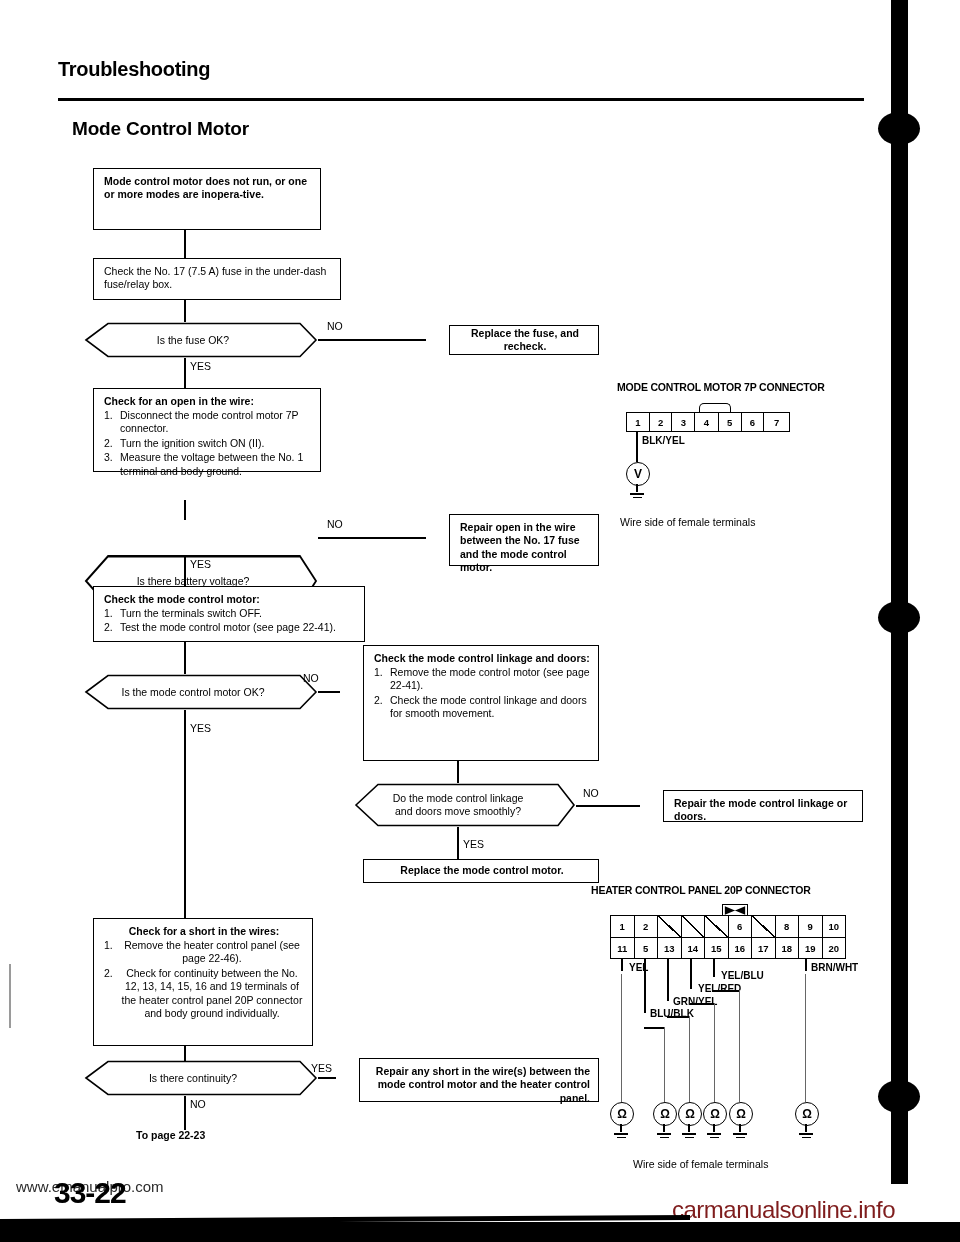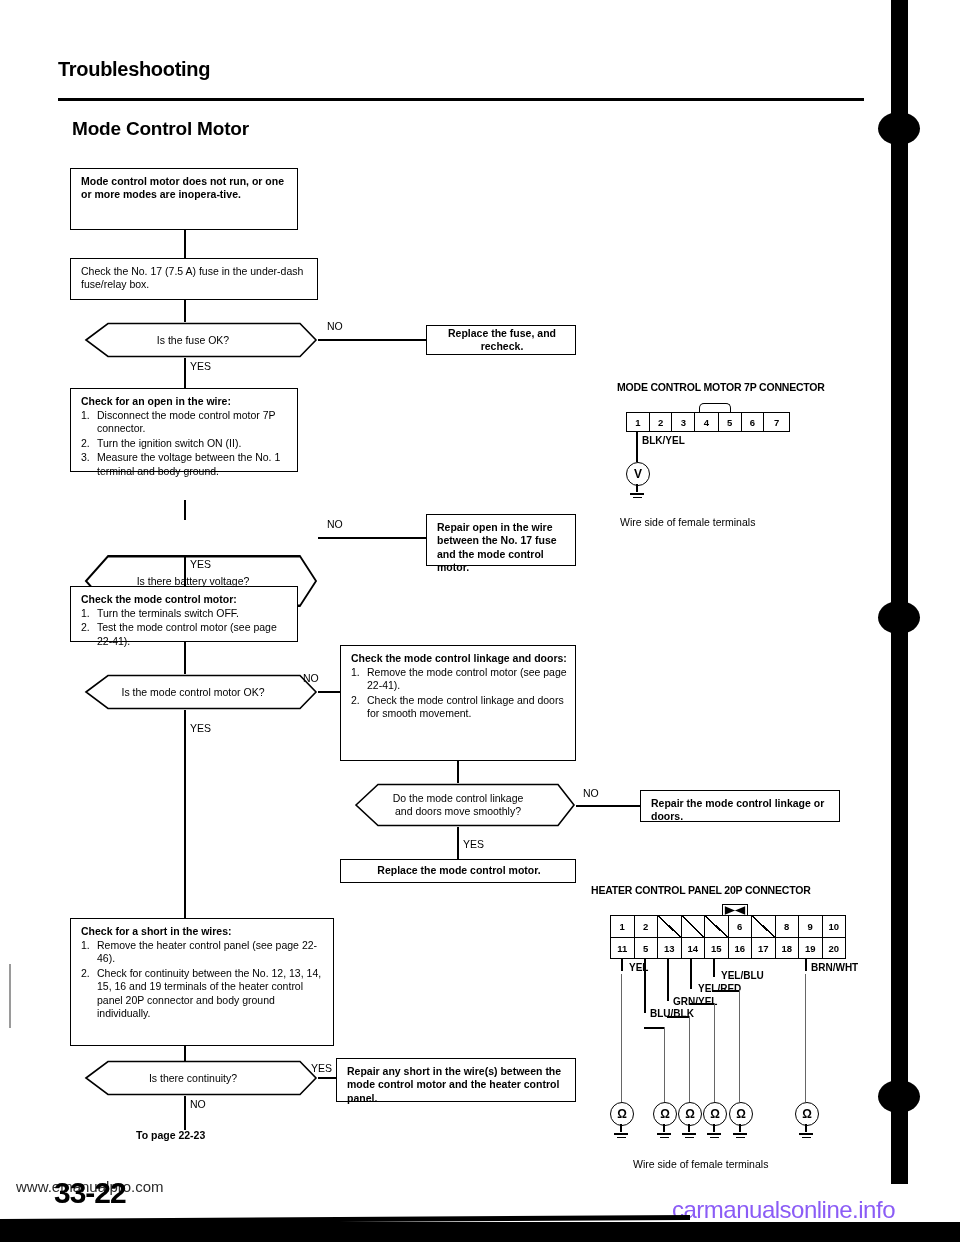--- a/index.html
+++ b/index.html
@@ -10,21 +10,21 @@
 
   
   #page-title{position:absolute;left:58px;top:58px;font-size:20px;font-weight:bold;
     letter-spacing:-.3px;}
   #title-rule{position:absolute;left:58px;top:98px;width:806px;height:3px;background:#000;}
   #section-title{position:absolute;left:72px;top:118px;font-size:19px;font-weight:bold;
     letter-spacing:-.2px;}
 
   
   .box{position:absolute;border:1.6px solid #000;background:#fff;
-       box-sizing:border-box;padding:6px 8px 6px 10px;}
+       box-sizing:border-box;padding:6px 8px 6px 10px;margin-left:23px;}
   .box .ttl{font-weight:bold;font-size:10.5px;line-height:13px;}
   .box .plain{font-size:10.5px;line-height:13.4px;}
   .box.bold .plain{font-weight:bold;}
   .box ol{margin:0;padding:0;list-style:none;font-size:10.5px;line-height:13.4px;}
   .box ol li{position:relative;padding-left:16px;margin-top:1px;}
   .box ol li .num{position:absolute;left:0;top:0;}
 
   .dia{position:absolute;box-sizing:border-box;}
   .dia svg{position:absolute;inset:0;width:100%;height:100%;}
   .dia .txt{position:absolute;inset:0;display:flex;align-items:center;
@@ -75,21 +75,21 @@
   .binding-bulge{position:absolute;right:40px;width:42px;height:33px;background:#000;
     border-radius:50%;}
   #left-tick{position:absolute;left:9px;top:964px;width:2px;height:64px;background:#9a9a9a;}
   #bottom-bar{position:absolute;left:0;bottom:0;width:960px;height:20px;background:#000;}
   #bottom-bar2{position:absolute;left:0;bottom:20px;width:690px;height:5px;background:#000;
     transform:skewY(-.35deg);}
 
   #wm-left{position:absolute;left:16px;top:1178px;font-size:15px;color:#2b2b2b;}
   #page-num{position:absolute;left:54px;top:1176px;font-size:30px;font-weight:bold;
     letter-spacing:-1px;}
-  #wm-right{position:absolute;left:672px;top:1196px;font-size:24px;color:#8b5cf6;
+  #wm-right{position:absolute;left:672px;top:1196px;font-size:24px;color:#7f1d1d;
     letter-spacing:-.5px;}
 </style>
 </head>
 <body>
 
 <div class="page">
 
   <div id="page-title">Troubleshooting</div>
   <div id="title-rule"></div>
   <div id="section-title">Mode Control Motor</div>
@@ -135,21 +135,21 @@
     <div class="txt">Is there battery voltage?</div>
   </div>
   <div class="hline" style="left:318px;top:537px;width:108px;"></div>
   <div class="lbl" style="left:327px;top:518px;">NO</div>
   <div class="box bold" style="left:426px;top:514px;width:150px;height:52px;">
     <div class="plain" style="font-weight:bold;">Repair open in the wire between the No. 17 fuse and the mode control motor.</div>
   </div>
   <div class="vline" style="left:184px;top:556px;height:30px;"></div>
   <div class="lbl" style="left:190px;top:558px;">YES</div>
 
-  <div class="box" style="left:70px;top:586px;width:228px;height:56px;">
+  <div class="box" style="left:70px;top:586px;width:272px;height:56px;">
     <div class="ttl">Check the mode control motor:</div>
     <ol>
       <li><span class="num">1.</span><span>Turn the terminals switch OFF.</span></li>
       <li><span class="num">2.</span><span>Test the mode control motor (see page 22-41).</span></li>
     </ol>
   </div>
   <div class="vline" style="left:184px;top:642px;height:32px;"></div>
 
   <div class="dia" style="left:68px;top:674px;width:250px;height:36px;">
     <svg viewBox="0 0 250 36" preserveAspectRatio="none">
@@ -185,39 +185,39 @@
   <div class="box bold" style="left:640px;top:790px;width:200px;height:32px;">
     <div class="plain" style="font-weight:bold;">Repair the mode control linkage or doors.</div>
   </div>
   <div class="vline" style="left:457px;top:827px;height:32px;"></div>
   <div class="lbl" style="left:463px;top:838px;">YES</div>
 
   <div class="box bold" style="left:340px;top:859px;width:236px;height:24px;display:flex;align-items:center;justify-content:center;">
     <div class="plain" style="font-weight:bold;">Replace the mode control motor.</div>
   </div>
 
-  <div class="box" style="left:70px;top:918px;width:264px;height:128px;">
+  <div class="box" style="left:70px;top:918px;width:220px;height:128px;text-align:center;">
     <div class="ttl">Check for a short in the wires:</div>
     <ol>
       <li><span class="num">1.</span><span>Remove the heater control panel (see page 22-46).</span></li>
       <li><span class="num">2.</span><span>Check for continuity between the No. 12, 13, 14, 15, 16 and 19 terminals of the heater control panel 20P connector and body ground individually.</span></li>
     </ol>
   </div>
   <div class="vline" style="left:184px;top:1046px;height:22px;"></div>
 
   <div class="dia" style="left:68px;top:1060px;width:250px;height:36px;">
     <svg viewBox="0 0 250 36" preserveAspectRatio="none">
       <polygon points="18,18 40,1.5 232,1.5 248,18 232,34.5 40,34.5" fill="#fff" stroke="#000" stroke-width="1.6"></polygon>
     </svg>
     <div class="txt">Is there continuity?</div>
   </div>
   <div class="hline" style="left:318px;top:1077px;width:18px;"></div>
   <div class="lbl" style="left:311px;top:1062px;">YES</div>
   <div class="box bold" style="left:336px;top:1058px;width:240px;height:44px;">
-    <div class="plain" style="font-weight:bold;">Repair any short in the wire(s) between the mode control motor and the heater control panel.</div>
+    <div class="plain" style="font-weight:bold;text-align:right;">Repair any short in the wire(s) between the mode control motor and the heater control panel.</div>
   </div>
   <div class="vline" style="left:184px;top:1096px;height:34px;"></div>
   <div class="lbl" style="left:190px;top:1098px;">NO</div>
   <div class="lbl" style="left:136px;top:1129px;font-weight:bold;font-size:10.5px;">To page 22-23</div>
 
   <div class="conn-head" style="left:617px;top:381px;">MODE CONTROL MOTOR 7P CONNECTOR</div>
 
   <div class="tab" style="left:699px;top:403px;width:32px;height:9px;border-radius:5px 5px 0 0;"></div>
   <div class="cgrid" style="left:626px;top:412px;width:164px;height:20px;">
     <div class="cell" style="width:23px;">1</div>

